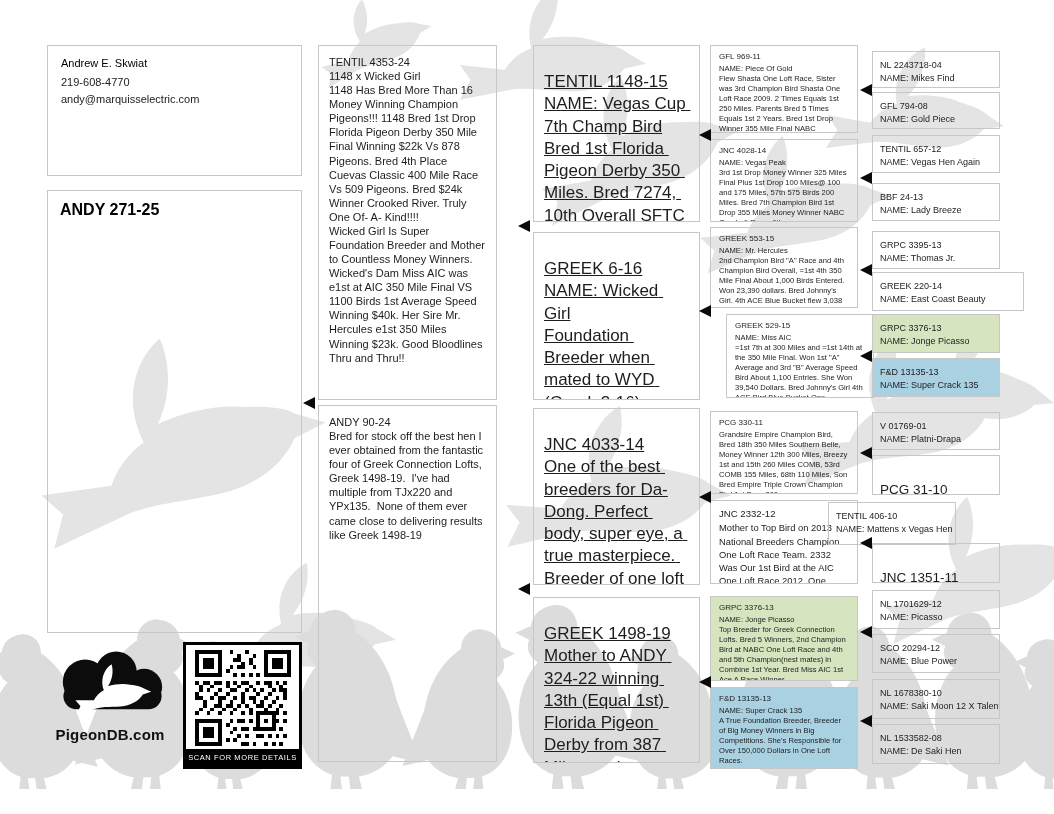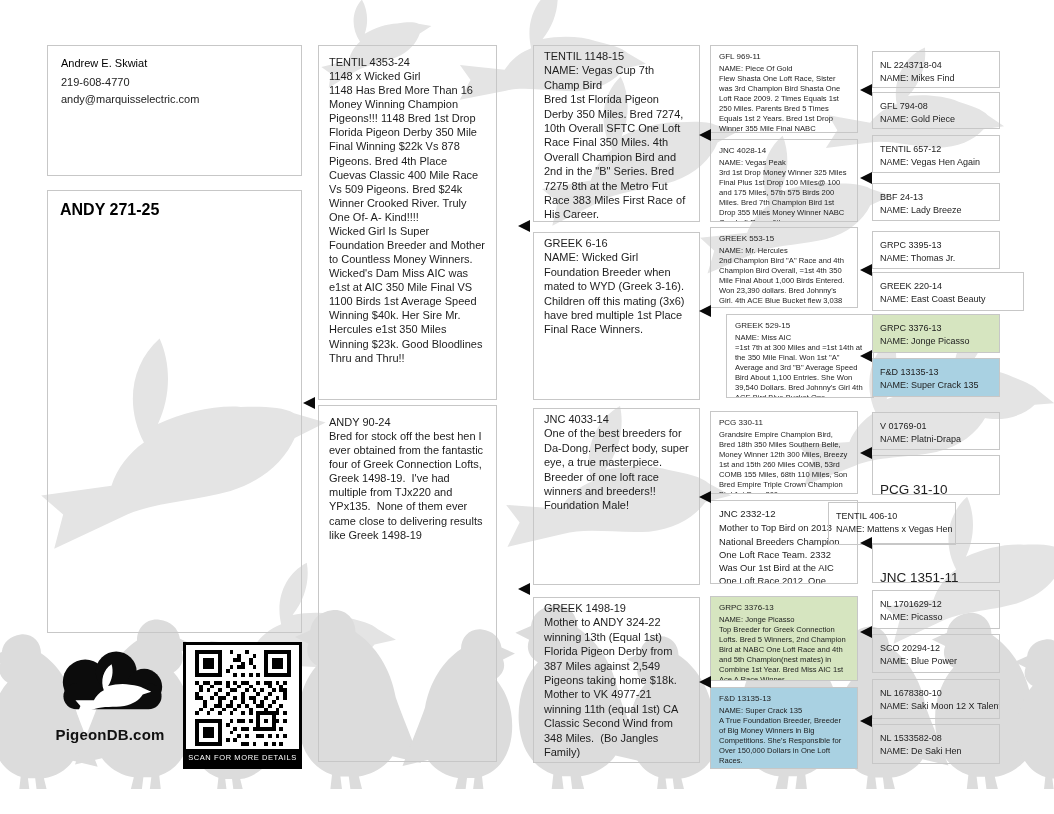--- a/index.html
+++ b/index.html
@@ -9,21 +9,21 @@
   .box{position:absolute;border:1px solid #c7c7c7;box-sizing:border-box;background:transparent;overflow:hidden;}
   .band{white-space:nowrap;}
   .txt{white-space:pre-wrap;}
   .owner-box{padding:11px 13px;}
   .owner-name{font-size:11px;color:#000000;margin-bottom:5px;}
   .owner-line{font-size:11px;line-height:1.55;color:#222;}
   .root-box{padding:10px 12px;}
   .root-band{font-size:16px;font-weight:bold;color:#000;}
   .g2{padding:9px 10px;font-size:11px;line-height:1.28;}
   .g2 .band,.g3 .band{margin-bottom:0;}
-  .g3{padding:3px 10px;font-size:11px;line-height:1.31;}
+  .g3{padding:25px 10px;font-size:17px;line-height:1.31;text-decoration:underline;}
   .g4{padding:6px 8px;font-size:7.6px;line-height:1.32;}
   .g4 .band{font-size:8px;margin-bottom:1px;}
   .g4.roomy{font-size:9.4px;line-height:1.4;}
   .g4.roomy .band{font-size:9.6px;}
   .g5{padding:7px 7px;font-size:9px;line-height:1.45;}
   .g5 .txt{white-space:nowrap;}
   .g5:has(.txt:empty){padding-top:24px;}
   .g5:has(.txt:empty) .band{font-size:13.5px;}
   .hl-green{background:var(--highlight-green,#d6e5c0);}
   .hl-blue{background:var(--highlight-blue,#a9d1e2);}

